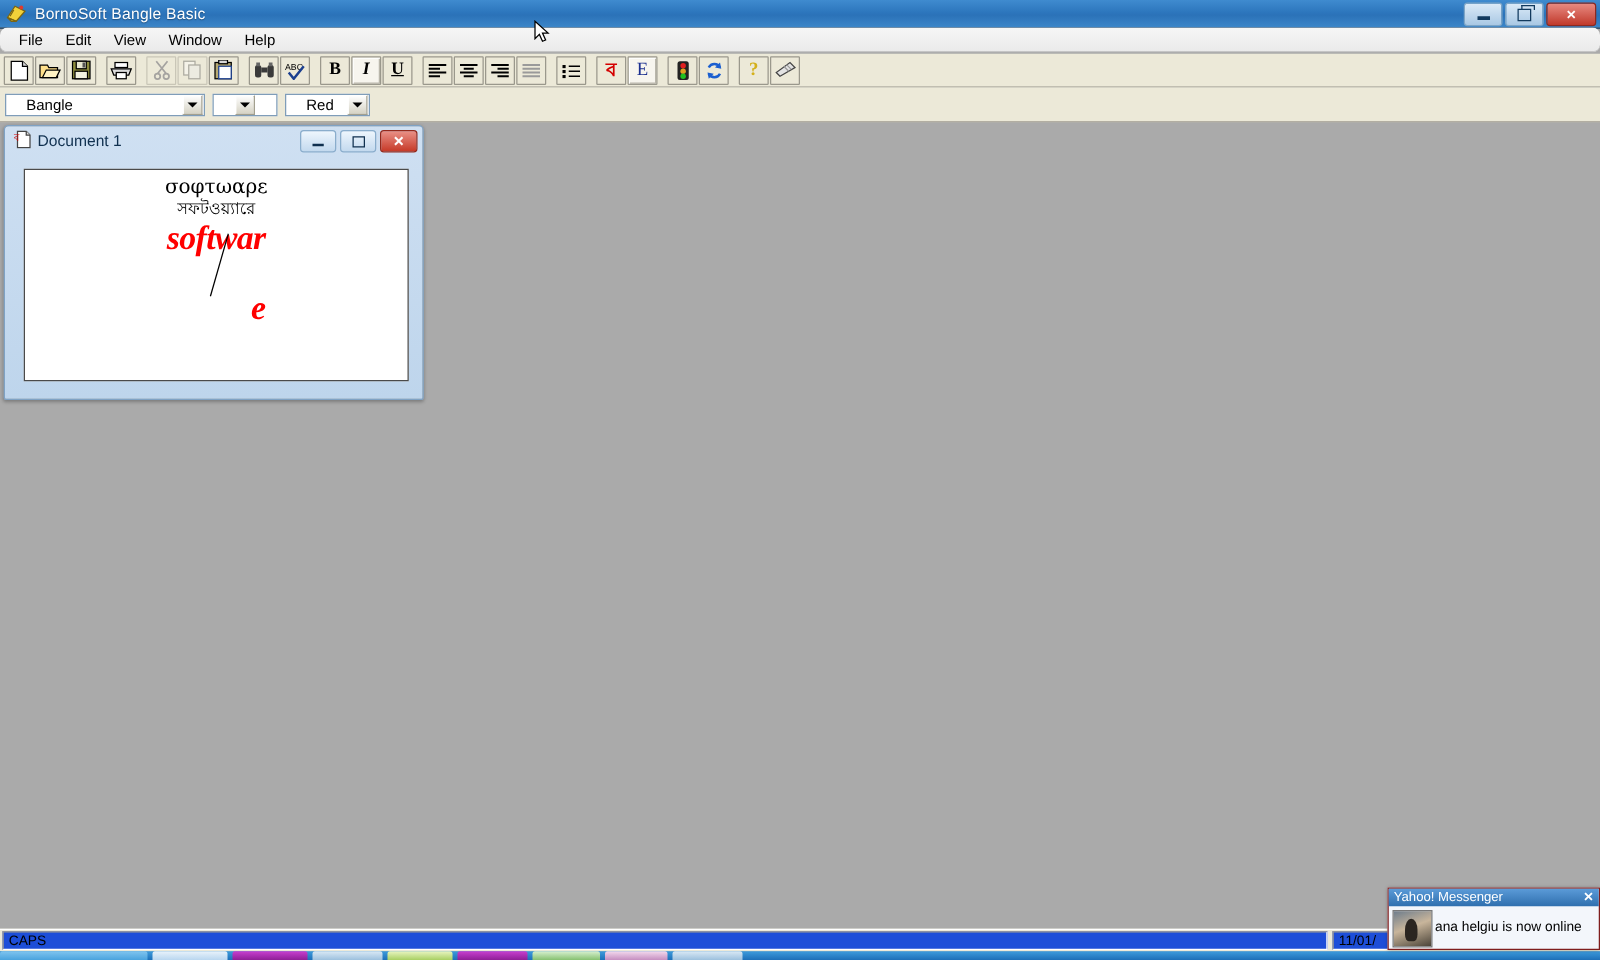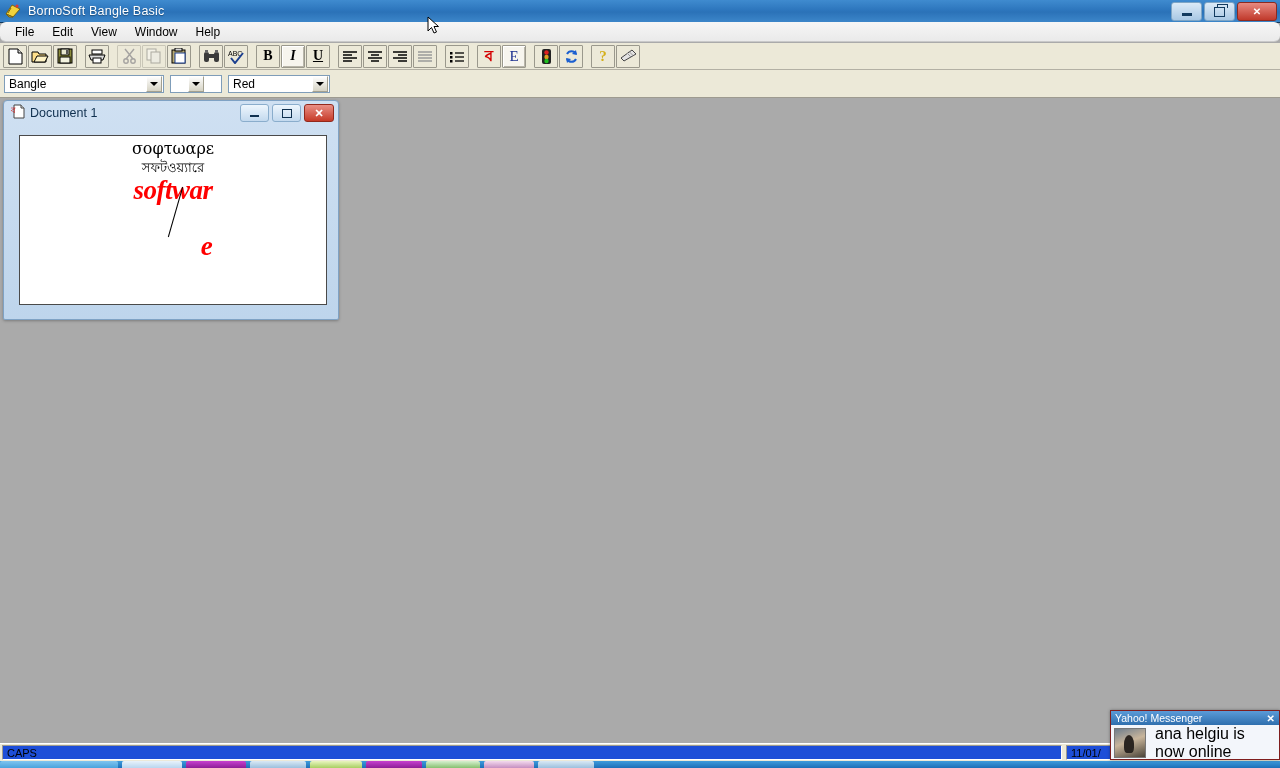--- a/index.html
+++ b/index.html
@@ -70,34 +70,34 @@
   .formatbar{
     position:absolute;left:0;top:70px;width:1280px;height:28px;
     background:#ece9d8;border-bottom:1px solid #9e9b90;
     display:flex;align-items:center;padding-left:4px;box-sizing:border-box;
   }
   .combo{
     height:18px;background:#fff;border:1px solid #7f9db9;
     display:flex;align-items:center;justify-content:space-between;
     margin-right:6px;box-sizing:border-box;
   }
-  .combo .val{padding-left:4px;font-size:12px;color:#000;white-space:nowrap;overflow:hidden;}
+  .combo .val{padding-left:16px;font-size:12px;color:#000;white-space:nowrap;overflow:hidden;}
   .combo .arrow{
     width:16px;height:16px;margin:0 1px;flex:0 0 16px;
     background:linear-gradient(to bottom,#fdfdfd,#d6d3c4);
     border:1px solid #a3a08f;border-top-color:#fff;border-left-color:#fff;
     display:flex;align-items:center;justify-content:center;box-sizing:border-box;
   }
   .combo .arrow i{
     width:0;height:0;border-left:4px solid transparent;border-right:4px solid transparent;
     border-top:4px solid #000;display:block;
   }
   #font-combo{width:160px;}
   #size-combo{width:52px;flex-direction:column;}
-  #color-combo{width:102px;}
+  #color-combo{width:68px;}
 
   
   .mdi{
     position:absolute;left:0;top:98px;width:1280px;height:645px;background:#aaaaaa;
   }
 
   
   .child{
     position:absolute;left:3px;top:2px;width:336px;height:220px;
     background:linear-gradient(to bottom,#cfe0f2,#bed5ec);
@@ -170,21 +170,21 @@
   .yahoo-body{display:flex;align-items:center;height:35px;padding:2px 3px;box-sizing:border-box;}
   .yahoo-avatar{
     width:30px;height:28px;flex:0 0 30px;border:1px solid #777;
     background:linear-gradient(160deg,#6e7d8c 0%,#c8b59b 45%,#4a4338 100%);
     position:relative;overflow:hidden;
   }
   .yahoo-avatar:after{
     content:"";position:absolute;left:9px;top:6px;width:10px;height:18px;
     background:#2b2520;border-radius:50% 50% 30% 30%;
   }
-  .yahoo-msg{font-size:16px;color:#000;margin-left:9px;line-height:1.1;}
+  .yahoo-msg{font-size:11px;color:#000;margin-left:2px;line-height:1.1;}
 
   
   .cursor{position:absolute;left:427px;top:16px;width:14px;height:20px;}
 </style>
 </head>
 <body>
 
 <div id="app">
 
   <div class="titlebar">

